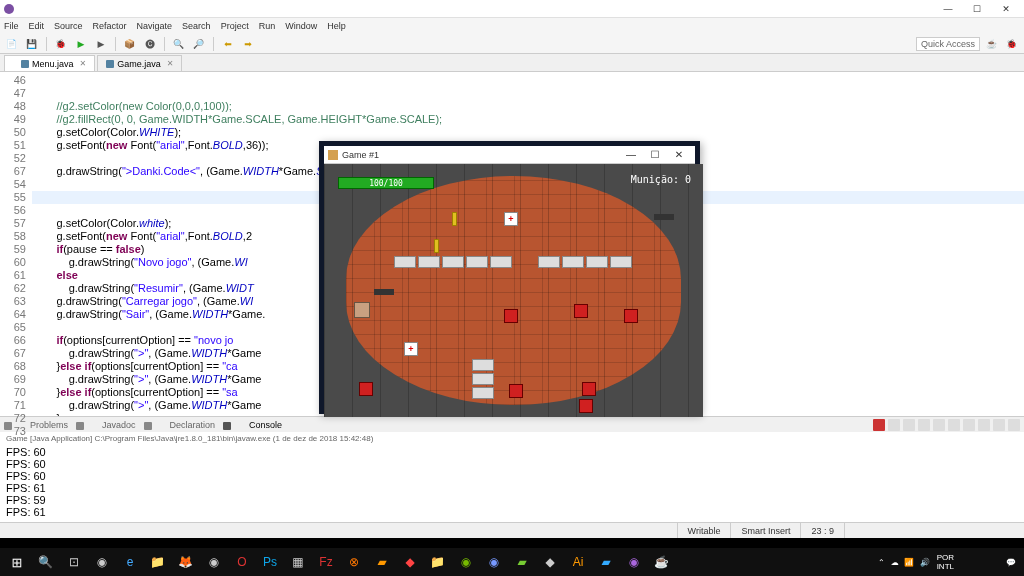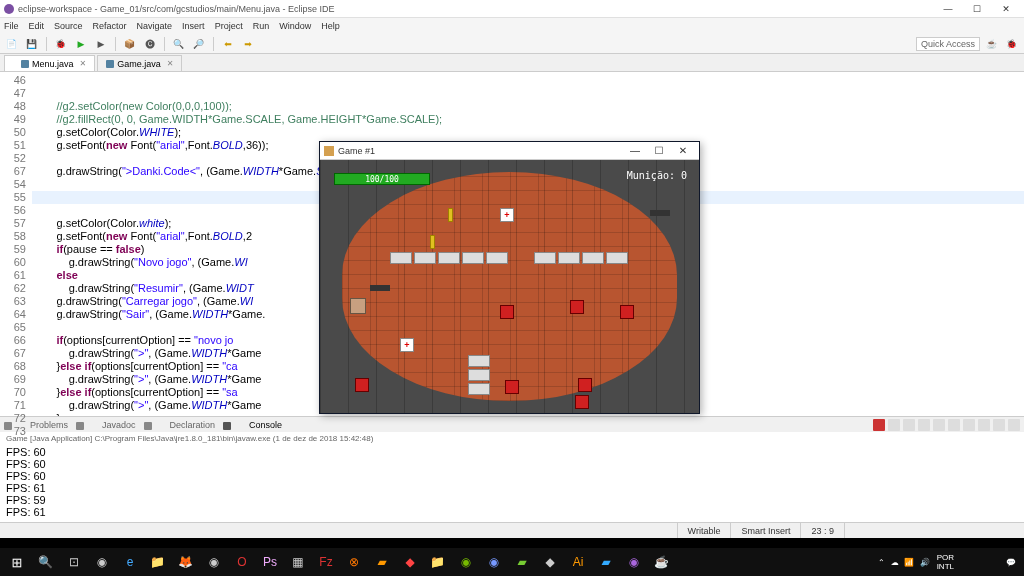--- a/index.html
+++ b/index.html
@@ -47,21 +47,21 @@
 .statusbar div { padding: 0 10px; border-left: 1px solid #ccc; height: 100%; display: flex; align-items: center; }
 .statusbar .sp { flex: 1; border: none; }
 
 .taskbar { height: 28px; background: #101010; display: flex; align-items: center; padding: 0 2px; }
 .taskbar .win { width: 30px; height: 28px; display: flex; align-items: center; justify-content: center; color: #fff; font-size: 13px; }
 .taskbar .ti { width: 28px; height: 28px; display: flex; align-items: center; justify-content: center; color: #ccc; font-size: 12px; }
 .taskbar .tray { margin-left: auto; display: flex; align-items: center; color: #fff; font-size: 8px; gap: 6px; padding-right: 6px; }
 .taskbar .clock { text-align: left; line-height: 10px; margin-top: 48px; }
 
 
-.gamewin { position: absolute; left: 319px; top: 141px; width: 381px; height: 273px; background: #f0f0f0; border: 1px solid #0f172a; box-shadow: 2px 2px 8px rgba(0,0,0,0.3); }
+.gamewin { position: absolute; left: 319px; top: 141px; width: 381px; height: 273px; background: #f0f0f0; border: 5px solid #0f172a; box-shadow: 2px 2px 8px rgba(0,0,0,0.3); }
 .gametitle { height: 18px; background: #fff; display: flex; align-items: center; padding: 0 4px; font-size: 9px; color: #333; border-bottom: 1px solid #ccc; }
 .gametitle .gicon { width: 10px; height: 10px; background: #d4a050; margin-right: 4px; }
 .gametitle .gbtns { margin-left: auto; display: flex; }
 .gametitle .gbtns span { width: 24px; text-align: center; font-size: 10px; }
 .gamecanvas { position: relative; width: 379px; height: 253px; background: #4a4a4a; overflow: hidden; }
 .bricks { position: absolute; left: 22px; top: 12px; right: 22px; bottom: 12px; background: #b85530; border-radius: 50%/45%; overflow: hidden; }
 .bricks::before { content: ""; position: absolute; inset: 0; background-image: repeating-linear-gradient(0deg, rgba(0,0,0,0.15) 0 1px, transparent 1px 14px), repeating-linear-gradient(90deg, rgba(0,0,0,0.15) 0 1px, transparent 1px 28px); }
 .darken { position: absolute; inset: 0; background-image: repeating-linear-gradient(90deg, rgba(0,0,0,0.2) 0 1px, transparent 1px 28px); pointer-events: none; }
 .hud { position: absolute; top: 5px; left: 14px; right: 12px; display: flex; align-items: center; }
 .hpbar { width: 96px; height: 12px; background: #2a2; border: 1px solid #060; display: flex; align-items: center; justify-content: center; color: #fff; font-size: 8px; font-family: Consolas, monospace; margin-top: 8px; }
@@ -73,35 +73,34 @@
 .pickup::after { content: "+"; color: #d00; font-size: 9px; font-weight: bold; }
 .player { width: 16px; height: 16px; background: #c8a080; border: 1px solid #654; }
 .gun { width: 20px; height: 6px; background: #333; }
 .ammoitem { width: 5px; height: 14px; background: #e0c020; border: 1px solid #a08000; }
 </style>
 </head>
 <body>
 
 <div class="titlebar">
   <span class="icon"></span>
-  <span>eclipse-workspace - Game_01/src/com/gcstudios/main/Menu.java - Eclipse IDE</span>
   <div class="winbtns">
     <span>—</span>
     <span>☐</span>
     <span>✕</span>
   </div>
 </div>
 
 <div class="menubar">
   <span>File</span>
   <span>Edit</span>
   <span>Source</span>
   <span>Refactor</span>
   <span>Navigate</span>
-  <span>Insert</span>
+  <span>Search</span>
   <span>Project</span>
   <span>Run</span>
   <span>Window</span>
   <span>Help</span>
 </div>
 
 <div class="toolbar">
   <span class="tbtn">📄</span>
   <span class="tbtn">💾</span>
   <span class="tsep"></span>
@@ -250,21 +249,21 @@
 <div class="taskbar">
   <div class="win">⊞</div>
   <div class="ti">🔍</div>
   <div class="ti">⊡</div>
   <div class="ti">◉</div>
   <div class="ti" style="color:#4af">e</div>
   <div class="ti" style="color:#fc5">📁</div>
   <div class="ti" style="color:#f70">🦊</div>
   <div class="ti">◉</div>
   <div class="ti" style="color:#d33">O</div>
-  <div class="ti" style="color:#f0abfc">Ps</div>
+  <div class="ti" style="color:#0ea5e9">Ps</div>
   <div class="ti">▦</div>
   <div class="ti" style="color:#d33">Fz</div>
   <div class="ti" style="color:#f70">⊗</div>
   <div class="ti" style="color:#f90">▰</div>
   <div class="ti" style="color:#f44">◆</div>
   <div class="ti" style="color:#fc5">📁</div>
   <div class="ti" style="color:#7b0">◉</div>
   <div class="ti" style="color:#79f">◉</div>
   <div class="ti" style="color:#7c3">▰</div>
   <div class="ti">◆</div>

